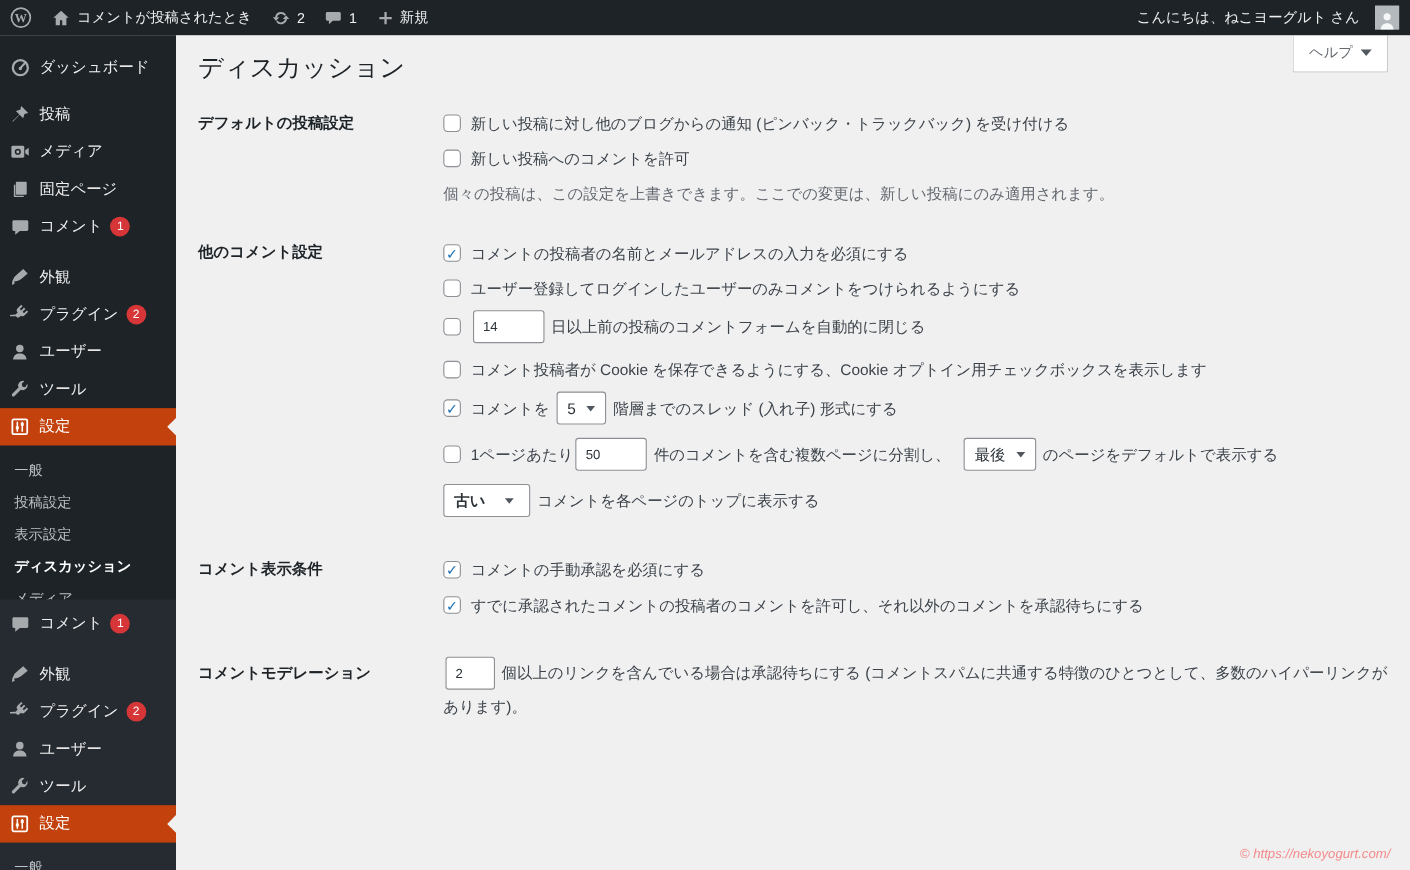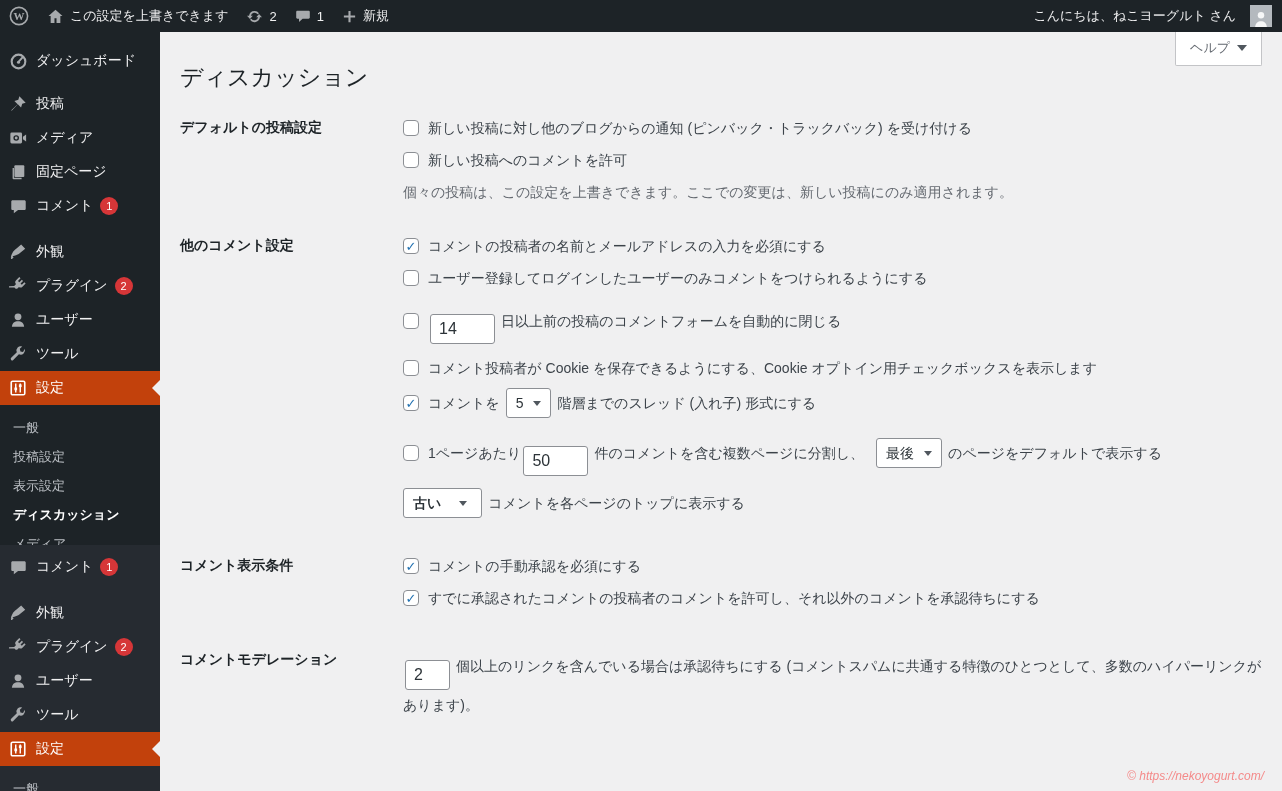--- a/index.html
+++ b/index.html
@@ -30,40 +30,40 @@
     border:8px solid transparent; border-right:8px solid #f0f0f1; border-left:none; }
   .menu-gap { height:9px; }
   .menu-gap2 { height:12px; }
   .badge { margin-left:7px; min-width:18px; height:18px; padding:0 5px; border-radius:9px; background:#d63638;
     color:#fff; font-size:11px; display:inline-flex; align-items:center; justify-content:center; }
   .submenu { padding:8px 0 0 0; }
   .submenu-item { display:flex; align-items:center; height:29px; padding-left:13px; font-size:13px; color:#bdc1c6; cursor:pointer; }
   .submenu-item.current { color:#fff; font-weight:bold; }
 
   
-  .content { position:absolute; top:32px; left:160px; width:1122px; height:759px; background:#f0f0f1; padding:16px 20px; overflow:hidden; }
+  .content { position:absolute; top:32px; left:160px; width:1122px; height:759px; background:#f0f0f1; padding:0 20px; overflow:hidden; }
   .help-tab { position:absolute; top:0; right:20px; background:#fff; border:1px solid #c3c4c7; border-top:none;
     border-radius:0 0 2px 2px; padding:7px 14px 8px; font-size:13px; color:#646970; display:flex; align-items:center; gap:7px; cursor:pointer; }
   .help-caret { width:0; height:0; border-left:5px solid transparent; border-right:5px solid transparent; border-top:6px solid #50575e; }
   h1.page-title { font-size:23px; font-weight:400; color:#1d2327; line-height:30px; padding:14px 0 10px; }
 
   .tr { display:flex; }
   .tr .th { width:223px; flex:none; padding:16px 10px 16px 0; font-size:14px; font-weight:bold; color:#1d2327; line-height:1.4; }
   .tr .td { flex:1; padding:14px 0 16px 0; font-size:14px; color:#3c434a; }
   .check-row { display:flex; align-items:center; min-height:24px; margin-bottom:8px; line-height:1.5; }
   .check-row.tall { min-height:30px; margin-bottom:12px; }
   .cr-label { color:#3c434a; }
   .note { color:#646970; margin-top:2px; line-height:24px; }
 
   .checkbox { width:16px; height:16px; flex:none; margin-right:9px; background:#fff; border:1px solid #8c8f94;
     border-radius:4px; display:inline-flex; align-items:center; justify-content:center; cursor:pointer; }
   .checkbox.checked::after { content:"✓"; color:#2271b1; font-size:13px; font-weight:bold; line-height:1; }
 
   input.small-text { height:30px; border:1px solid #8c8f94; border-radius:3px; background:#fff; color:#2c3338;
-    font-size:16px; font-family:inherit; padding:0 8px; margin:16px 6px 0 2px; }
+    font-size:12px; font-family:inherit; padding:0 8px; margin:0 6px 0 2px; }
   .w65 { width:65px; } .w45 { width:45px; }
   .fselect { display:inline-flex; align-items:center; height:30px; padding:0 9px; margin:0 6px; background:#fff;
     border:1px solid #8c8f94; border-radius:3px; color:#2c3338; cursor:pointer; gap:10px; }
   .fselect .chev { width:0; height:0; border-left:4px solid transparent; border-right:4px solid transparent; border-top:5px solid #50575e; }
 
   .mod-row { display:flex; align-items:flex-start; line-height:30px; }
   .mod-text { display:inline; }
   .watermark { position:absolute; right:18px; bottom:8px; font-size:12px; color:#f48a8a; font-style:italic; }
 </style>
 </head>
@@ -80,21 +80,21 @@
               <text x="10" y="14" font-size="11" font-family="Liberation Serif,serif" fill="#a7aaad" text-anchor="middle" font-weight="bold">W</text>
             </svg>
         </span>
       </div>
       <div class="ab-item">
         <span class="ab-icon">
           <svg width="17" height="17" viewBox="0 0 20 20">
               <path d="M10 2.2 1.8 9.5h2.5v8h4.5v-5.3h2.4v5.3h4.5v-8h2.5z" fill="#a7aaad"></path>
             </svg>
         </span>
-        <span>この設定を上書きできます</span>
+        <span>コメントが投稿されたとき</span>
       </div>
       <div class="ab-item">
         <span class="ab-icon">
           <svg width="17" height="17" viewBox="0 0 20 20" fill="#a7aaad">
               <path d="M10 3.5A6.5 6.5 0 0 0 3.6 9H1.2L4.7 13 8 9H5.7a4.5 4.5 0 0 1 8-1.7l1.6-1.2A6.5 6.5 0 0 0 10 3.5z"></path>
               <path d="M15.3 7 12 11h2.3a4.5 4.5 0 0 1-8 1.7L4.7 13.9A6.5 6.5 0 0 0 16.4 11h2.4z"></path>
             </svg>
         </span>
         <span class="ab-count">2</span>
       </div>

